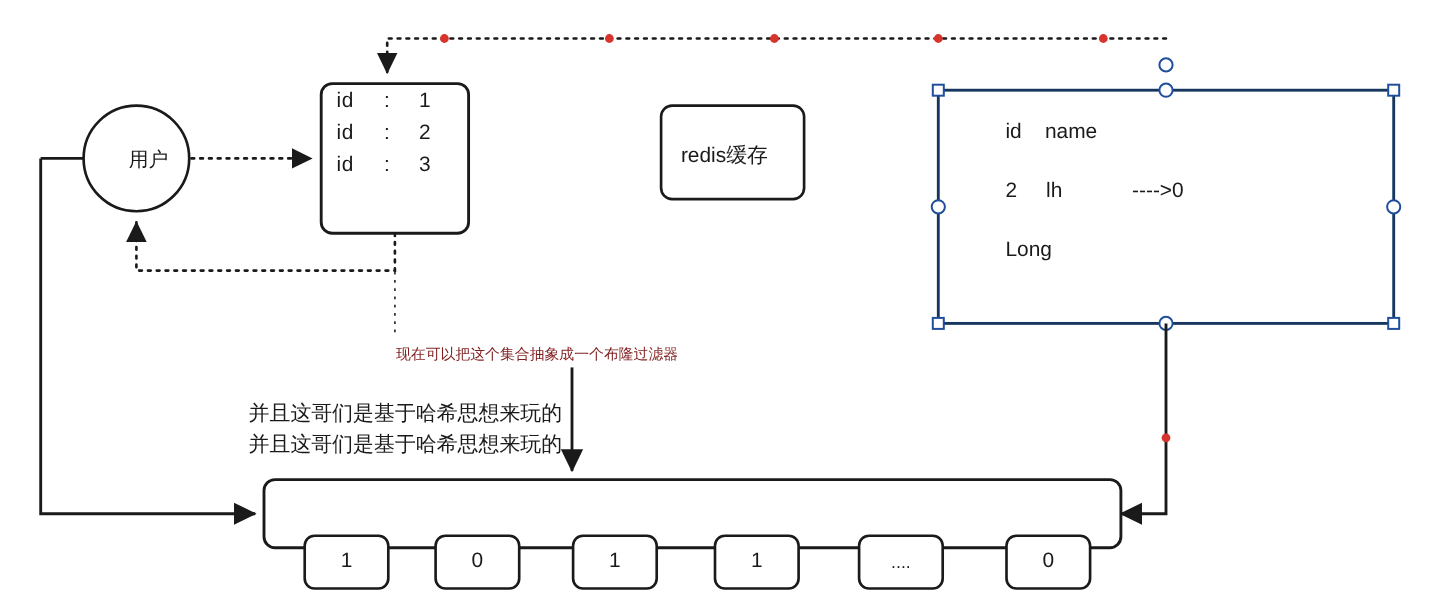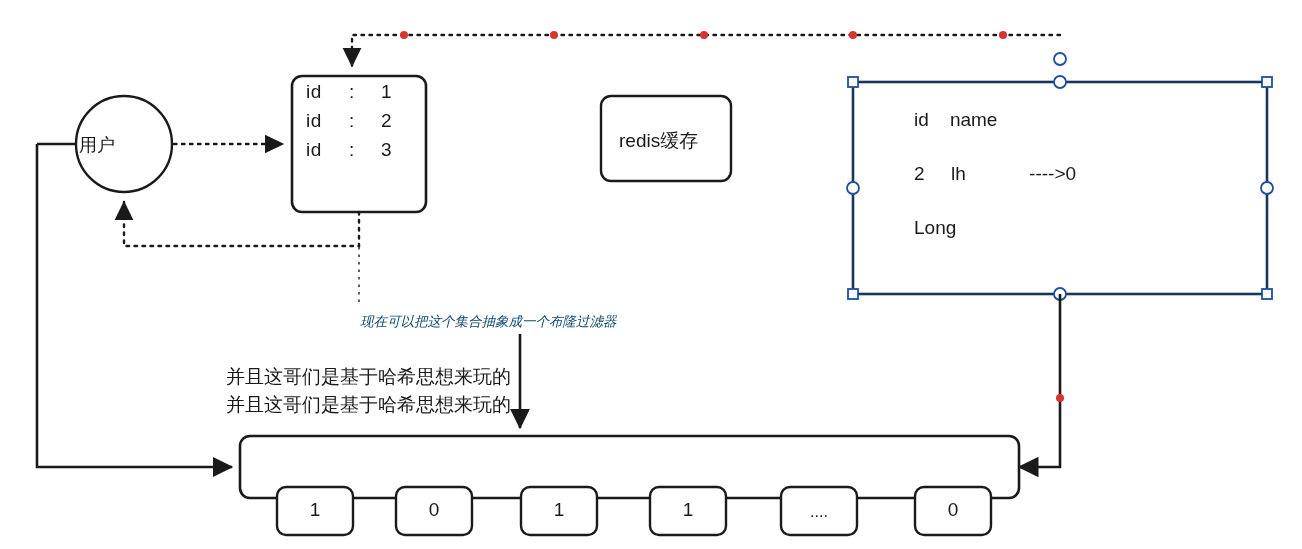--- a/index.html
+++ b/index.html
@@ -36,42 +36,41 @@
   }
   .table-line {
     position: absolute;
     font-size: 19px;
     white-space: pre;
     margin-left: 48px;
   }
   .caption {
     position: absolute;
     font-size: 13.5px;
-    color: #0c4a6e;
+    color: #7f1d1d;
     white-space: pre;
-    font-style: italic;
   }
   .big-caption {
     position: absolute;
     font-size: 19px;
     color: #1a1a1a;
     white-space: pre;
     line-height: 28px;
   }
   .cell-label {
     position: absolute;
     font-size: 19px;
     text-align: center;
     width: 76px;
   }
   .user-label {
     position: absolute;
     font-size: 18px;
     width: 112px;
-    text-align: left;
+    text-align: center;
   }
 </style>
 </head>
 <body>
 
 <div id="canvas">
 
   <svg class="layer" viewBox="0 0 1302 549">
     <defs>
       <marker id="arrow-solid" markerWidth="9" markerHeight="9" refX="7.5" refY="4.5" orient="auto">

